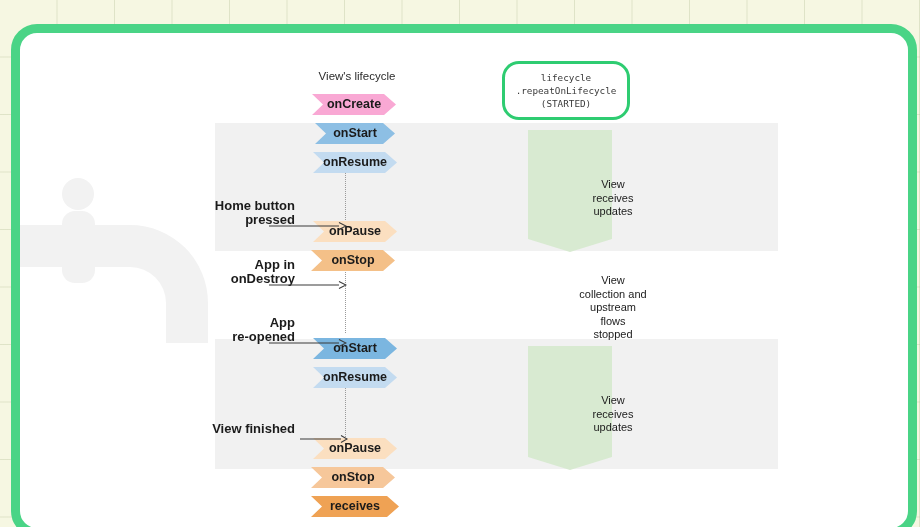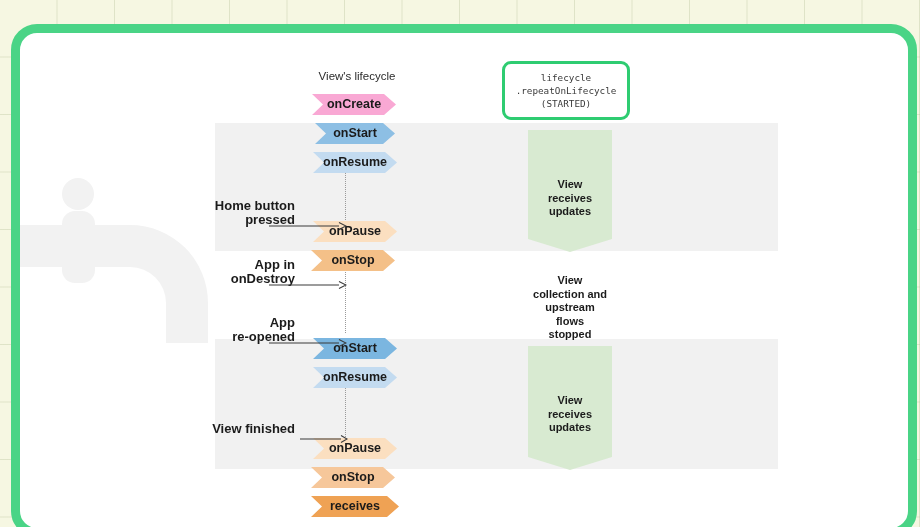--- a/index.html
+++ b/index.html
@@ -128,43 +128,44 @@
   }
 
   #repeat-box {
     position: absolute;
     left: 482px;
     top: 28px;
     width: 128px;
     height: 59px;
     box-sizing: border-box;
     border: 3px solid #2ecc71;
-    border-radius: 9px;
+    border-radius: 17px;
     background: #ffffff;
     display: flex;
     align-items: center;
     justify-content: center;
   }
   #repeat-box-text {
     font-family: "DejaVu Sans Mono", "Liberation Mono", monospace;
     font-size: 9.3px;
     line-height: 13px;
     text-align: center;
     color: #3a3a3a;
     white-space: pre;
   }
 
   .band-text {
     position: absolute;
     text-align: center;
     font-size: 11px;
-    font-weight: bold;
+    font-weight: normal;
     color: #1b1b1b;
     line-height: 13.5px;
     white-space: pre-line;
+    padding-left: 43px;
   }
   #green-text-1 { left: 508px; top: 145px; width: 84px; }
   #green-text-2 { left: 508px; top: 361px; width: 84px; }
   #stopped-text { left: 495px; top: 241px; width: 110px; }
 </style>
 </head>
 <body>
 
 <div id="canvas">
 

